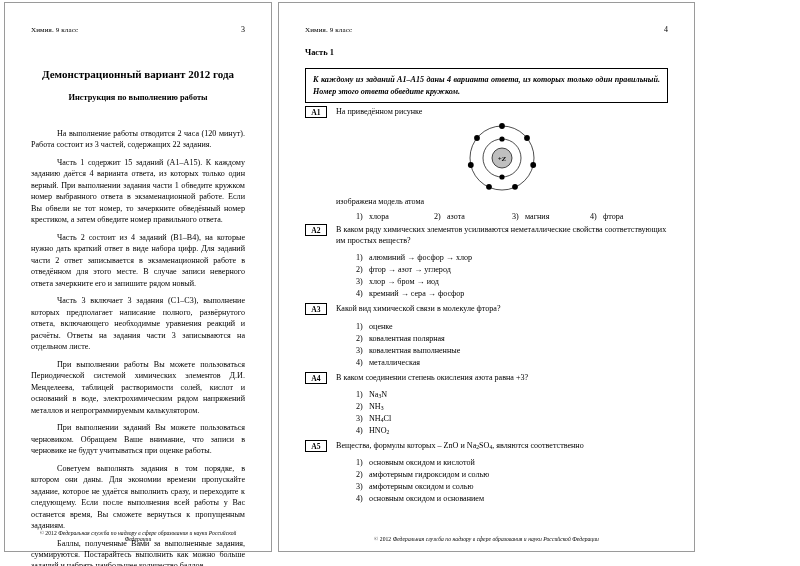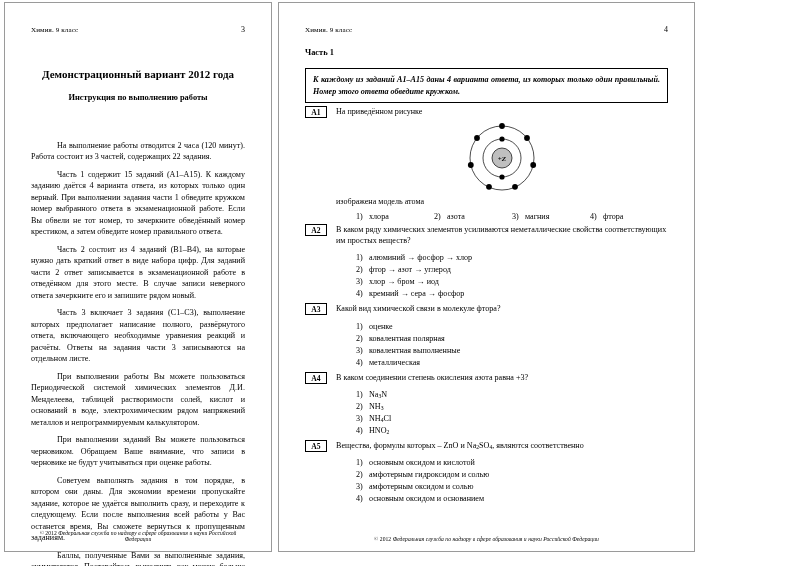--- a/index.html
+++ b/index.html
@@ -60,21 +60,21 @@
     font-size: 8.4px;
     margin-top: 13px;
   }
   .para {
     font-size: 8.1px;
     line-height: 1.42;
     text-align: justify;
     text-indent: 26px;
     margin-top: 6px;
   }
-  .para.first { margin-top: 38px; }
+  .para.first { margin-top: 26px; }
   .wish {
     text-align: center;
     font-style: italic;
     font-weight: bold;
     font-size: 8.2px;
     margin-top: 22px;
   }
   .footer {
     position: absolute;
     left: 26px;

